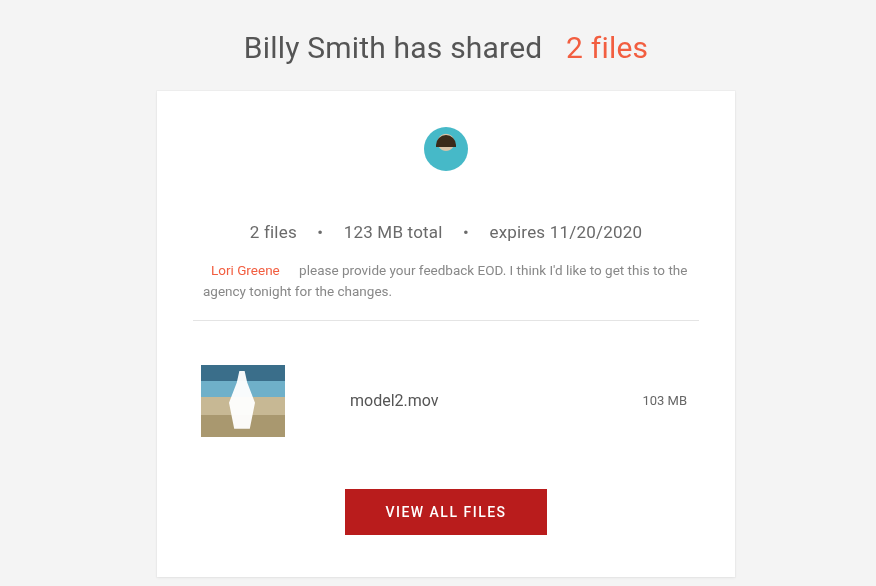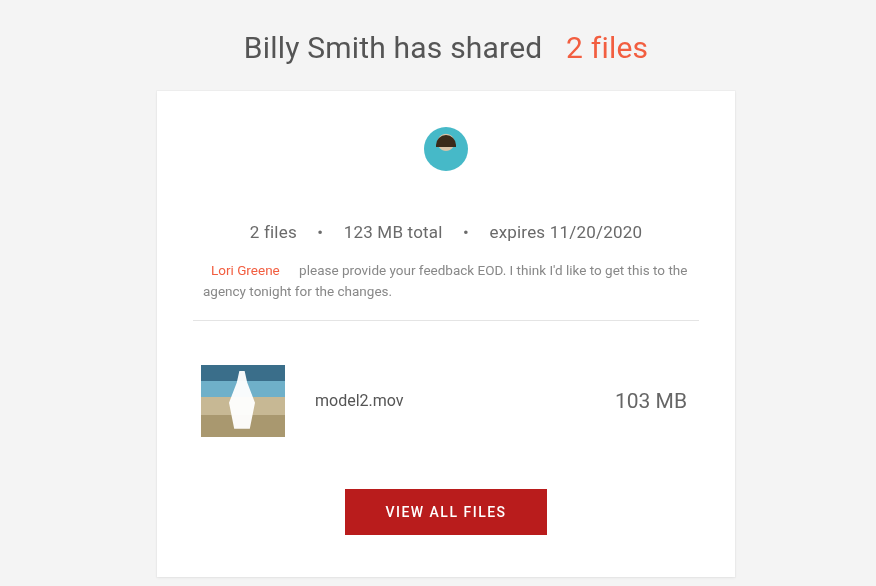--- a/index.html
+++ b/index.html
@@ -62,20 +62,21 @@
     border: none;
     border-top: 1px solid #e4e4e4;
     margin: 18px 0 0 0;
   }
   .file-list { margin-top: 6px; }
   .file-row {
     display: flex;
     align-items: center;
     padding: 14px 0;
     border-bottom: 1px solid #eee;
+    gap: 35px;
   }
   .file-row:last-child { border-bottom: none; }
   .thumb {
     width: 84px; height: 72px;
     flex: 0 0 84px;
     background: #ccc;
     margin-right: 22px;
   }
   .thumb.model {
     background:
@@ -102,21 +103,21 @@
     position:absolute; inset:0;
     background: radial-gradient(circle at 50% 50%, rgba(255,240,220,0.9) 0 7px, transparent 8px);
   }
   .file-name {
     flex: 1;
     color: #555;
     font-size: 16px;
   }
   .file-size {
     color: #666;
-    font-size: 21px;
+    font-size: 13px;
     padding-right: 4px;
   }
   .cta-wrap { text-align: center; margin-top: 22px; }
   .cta {
     display: inline-block;
     background: #b91c1c;
     color: #fff;
     border: none;
     font-size: 14px;
     letter-spacing: 1.5px;

